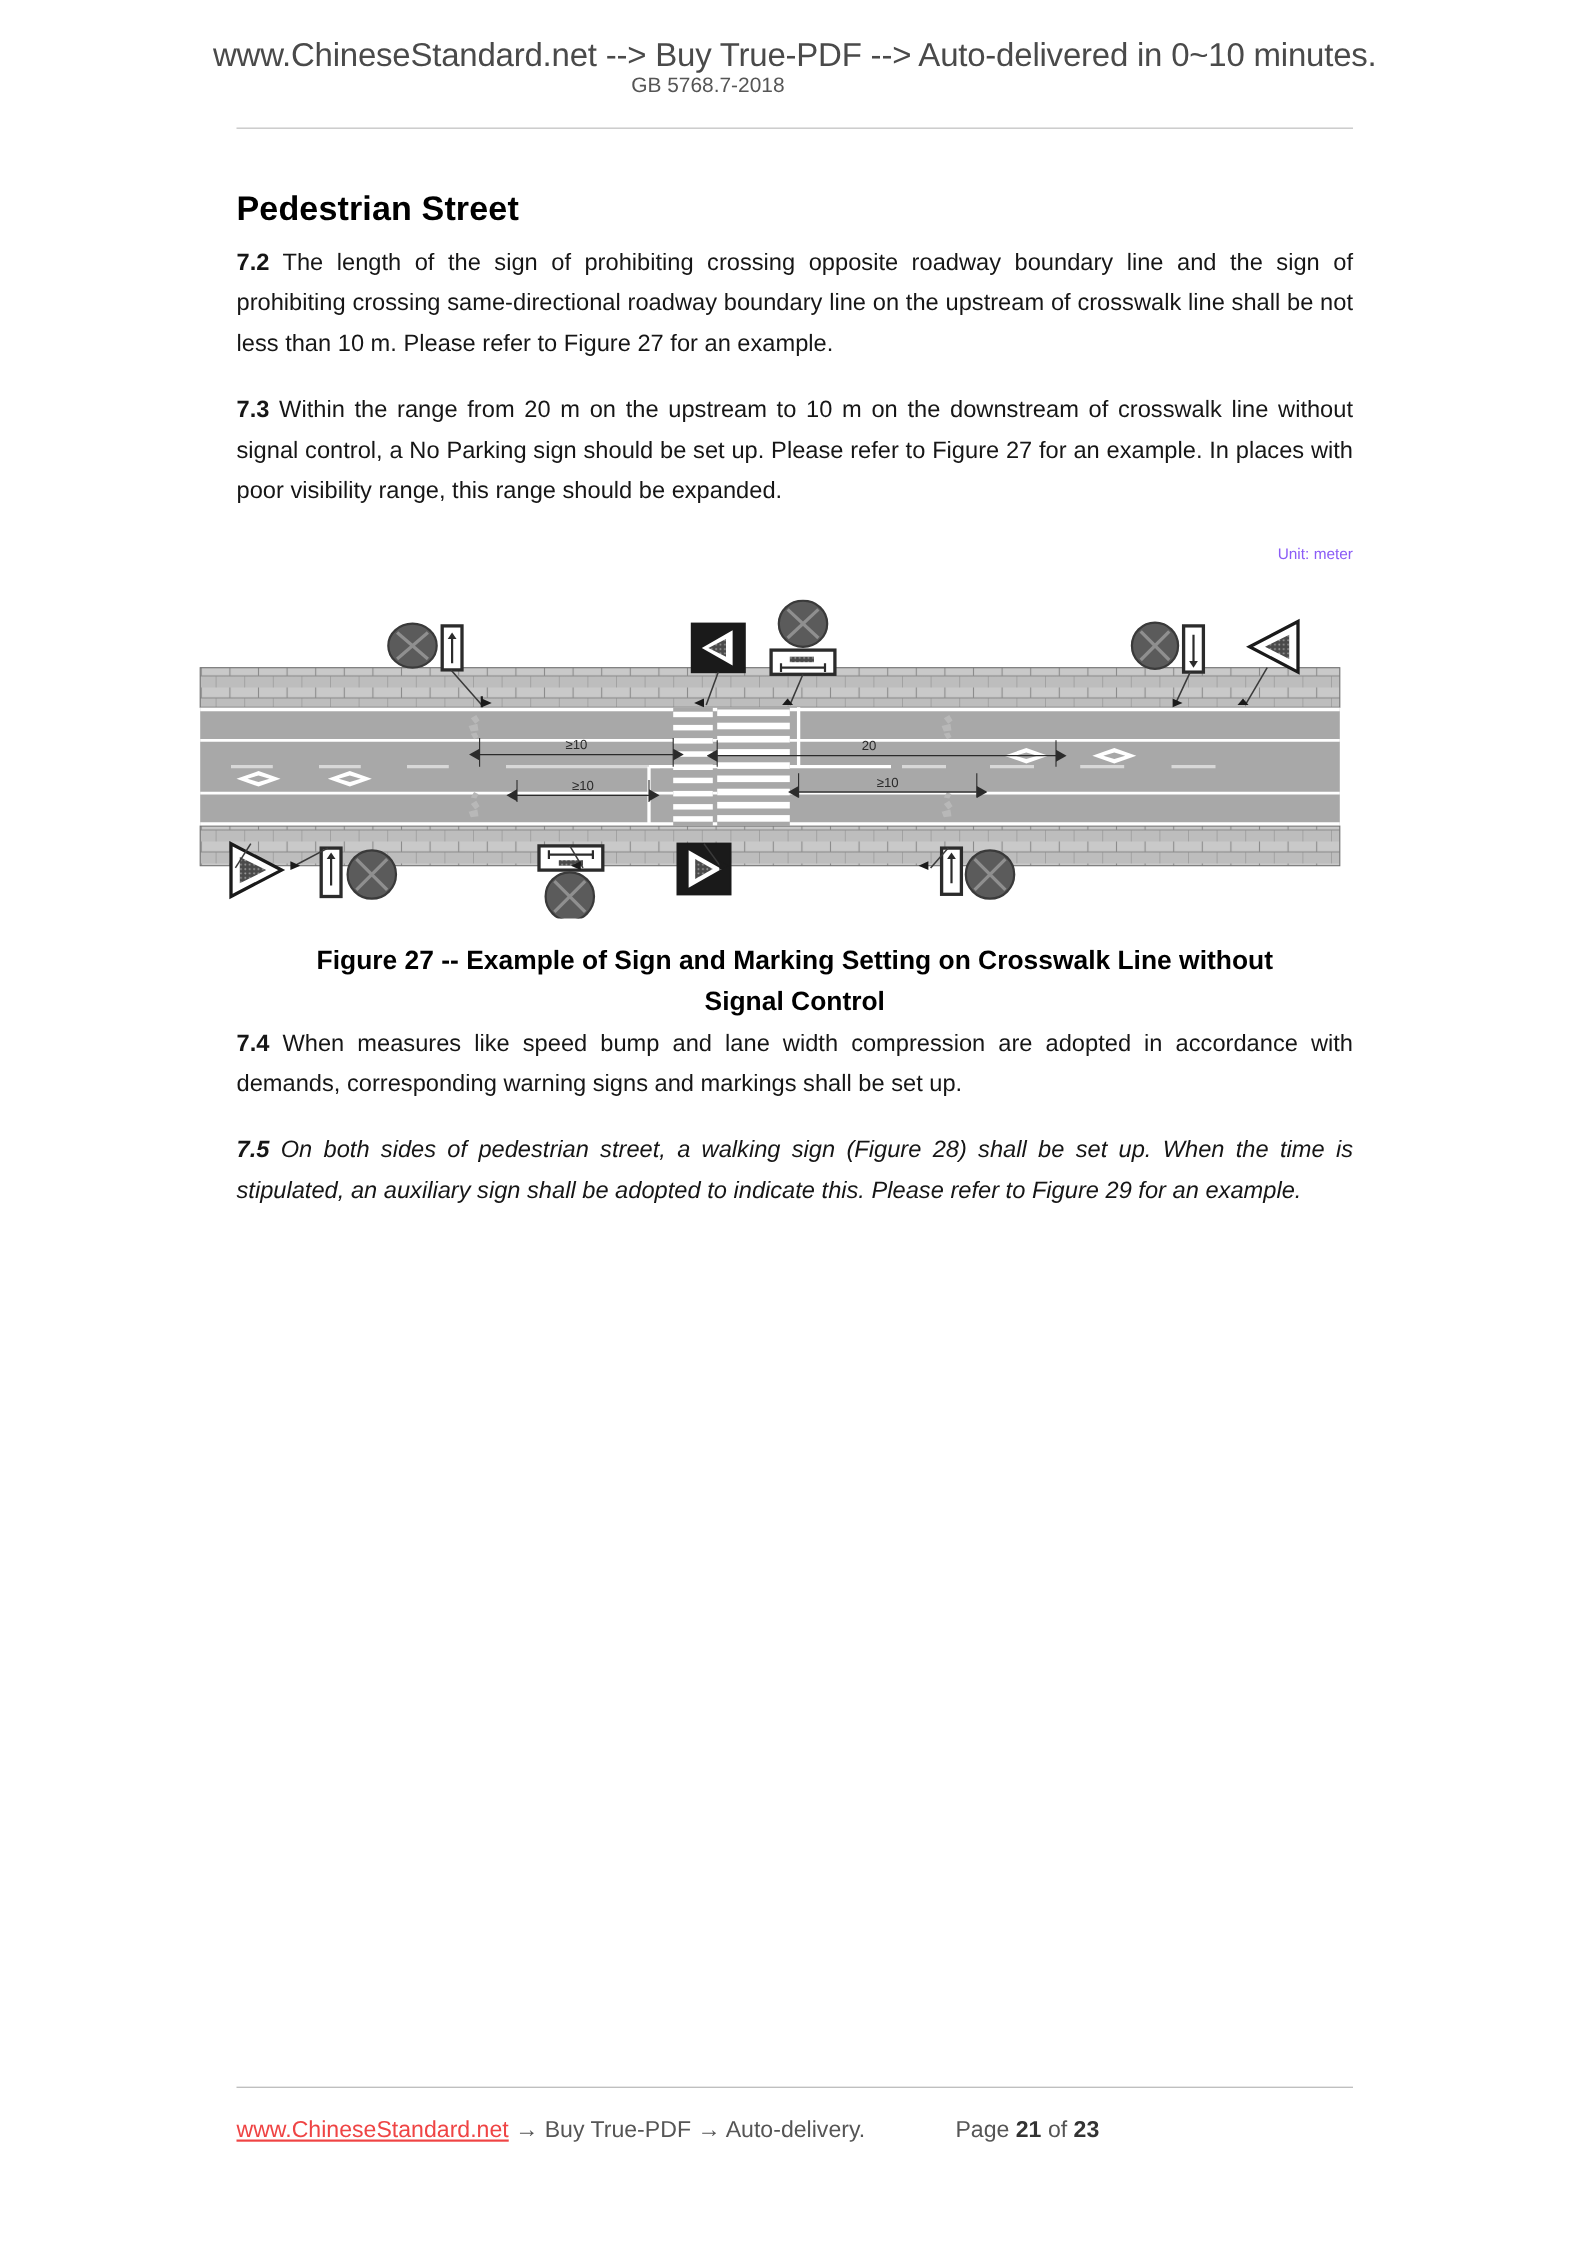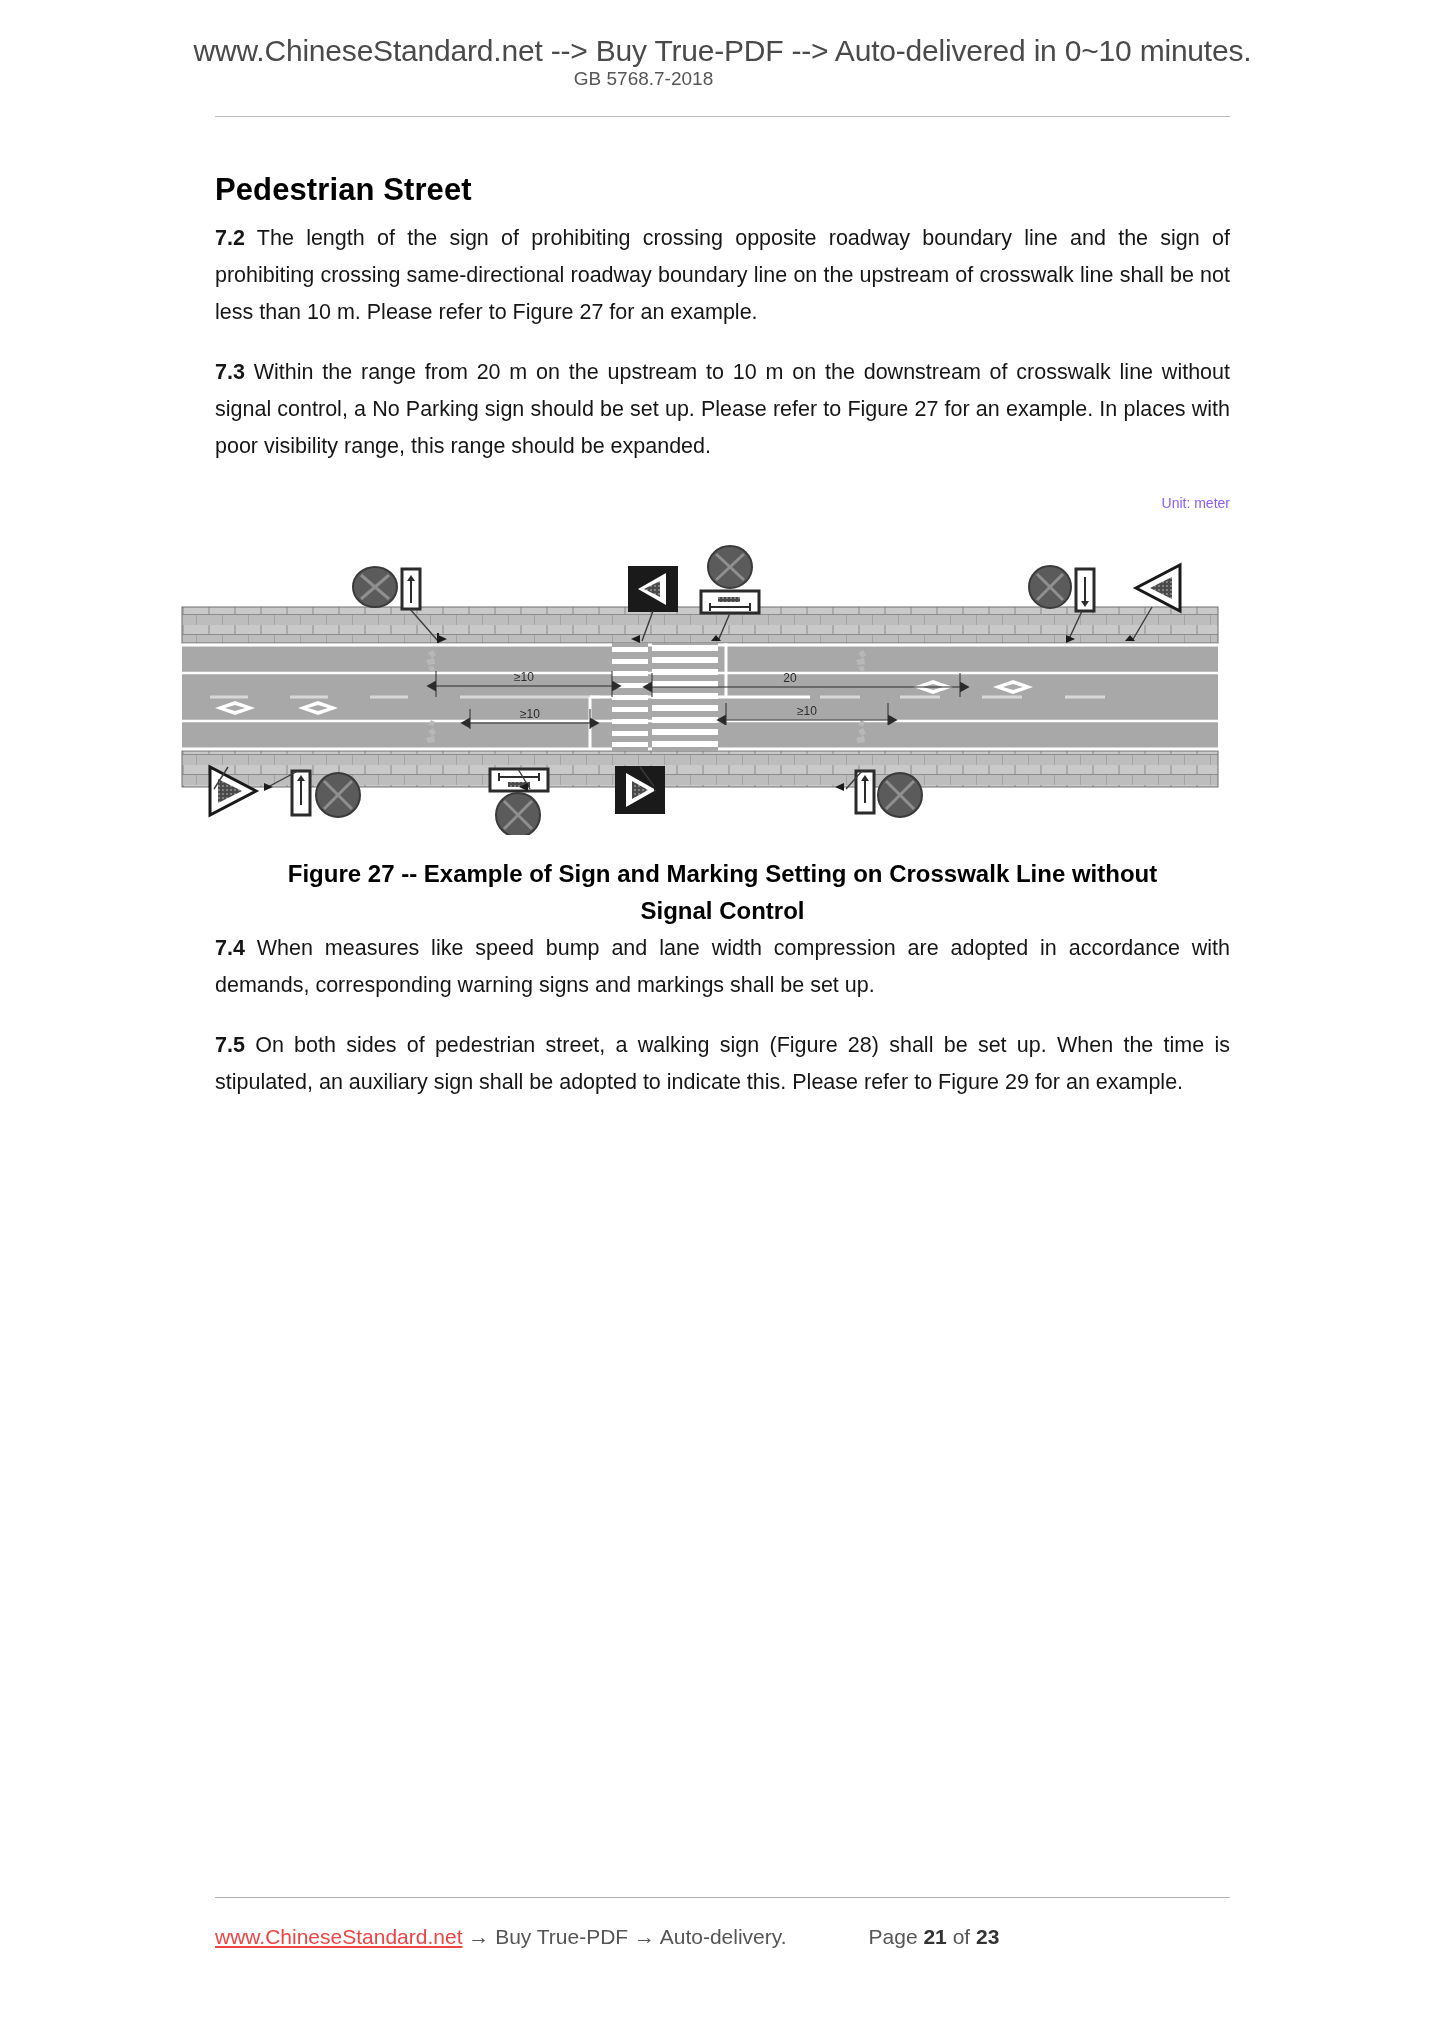--- a/index.html
+++ b/index.html
@@ -118,21 +118,21 @@
     font-size: 24px;
     font-weight: bold;
     text-align: center;
     line-height: 1.55;
     margin: 20px 0 0 0;
     color: #000;
   }
   .fig-caption .cap-l2 { display: block; }
 
   .par-74 { margin-top: 50px; }
-  .par-75 { margin-top: 26px; }
+  .par-75 { margin-top: 26px; font-style: italic; }
 
   
   .footer-rule {
     position: absolute;
     left: 215px;
     top: 1897px;
     width: 1015px;
     height: 1px;
     background: #b0b0b0;
   }

